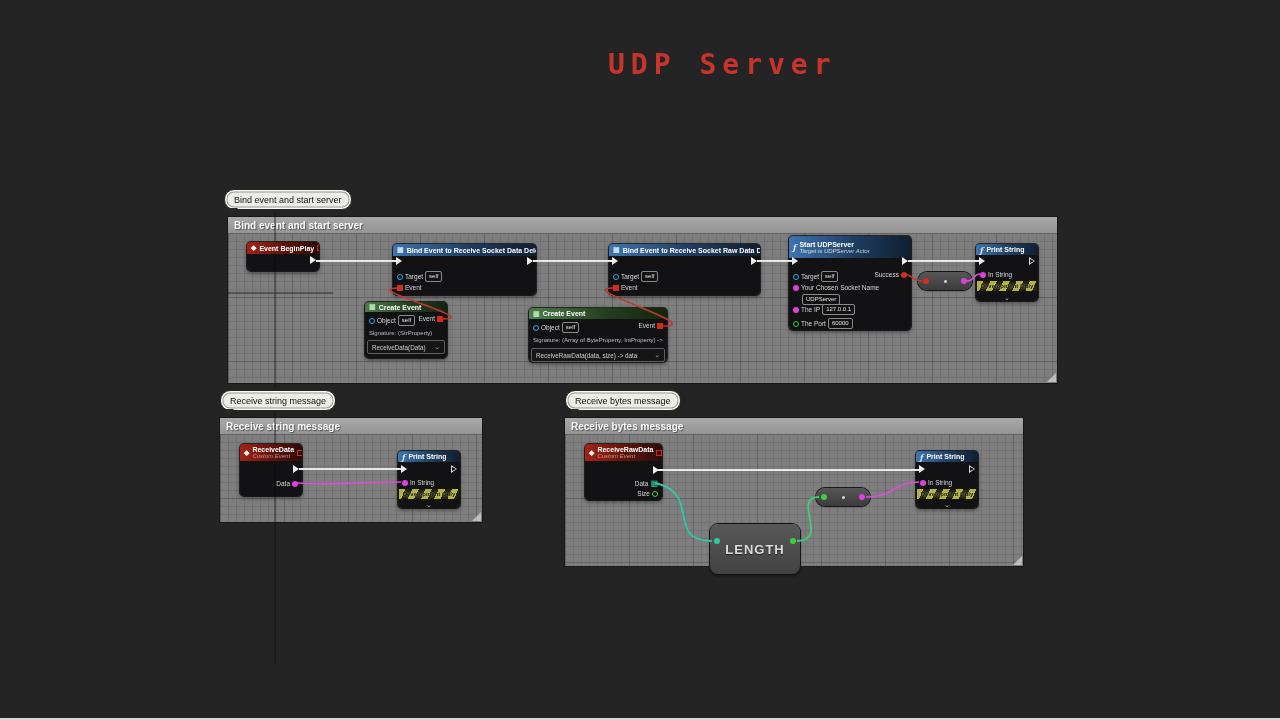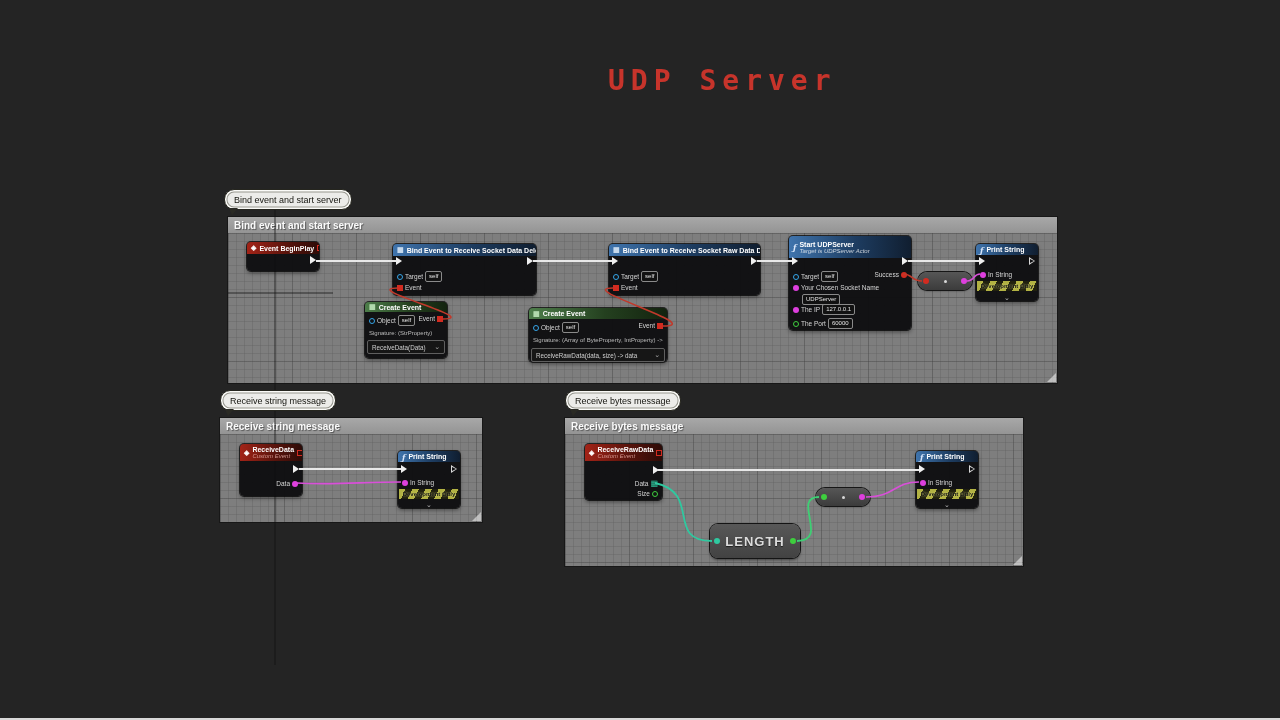--- a/index.html
+++ b/index.html
@@ -1,21 +1,21 @@
 <!DOCTYPE html>
 <html><head>
 <meta charset="utf-8">
 <style>
   html,body{margin:0;padding:0;}
   body{width:1280px;height:720px;background:#242424;position:relative;overflow:hidden;
        font-family:"Liberation Sans",sans-serif;-webkit-font-smoothing:antialiased;}
   .abs{position:absolute;}
 
   
-  .graph-title{position:absolute;left:608px;top:64px;font-family:"DejaVu Sans Mono",monospace;
+  .graph-title{position:absolute;left:608px;top:48px;font-family:"DejaVu Sans Mono",monospace;
     font-size:28px;font-weight:bold;letter-spacing:6px;color:#c7342b;}
 
   
   .pill{position:absolute;height:19px;display:flex;align-items:center;padding:0 9px;
     background:#ecece9;border:1px solid #26261f;border-radius:10px;
     box-shadow:inset 0 0 0 1.5px #fbfbf8, inset 0 0 0 2.5px #97978f;
     font-size:9px;color:#15150f;white-space:nowrap;z-index:4;}
   .pill::after{content:"";position:absolute;left:4px;bottom:-6px;
     border-left:3px solid transparent;border-right:6px solid transparent;border-top:7px solid #2a2a24;}
 
@@ -353,21 +353,21 @@
   <div class="row right" style="right:4px;top:36px;">
     <span class="pin-array"></span>
     <span class="label">Data</span>
   </div>
   <div class="row right" style="right:4px;top:46px;">
     <span class="dot dot-green"></span>
     <span class="label">Size</span>
   </div>
 </div>
 
-<div class="length-node" style="left:710px;top:524px;width:90px;height:34px;">
+<div class="length-node" style="left:710px;top:524px;width:90px;height:50px;">
   <span class="dot dot-teal abs" style="left:4px;top:14px;"></span>
   <span>LENGTH</span>
   <span class="dot dot-green-fill abs" style="right:4px;top:14px;"></span>
 </div>
 
 <div class="capsule" style="left:816px;top:488px;width:54px;height:18px;">
   <span class="dot dot-green-fill" style="left:5px;"></span>
   <span class="mid"></span>
   <span class="dot dot-magenta" style="right:5px;left:auto;"></span>
 </div>

